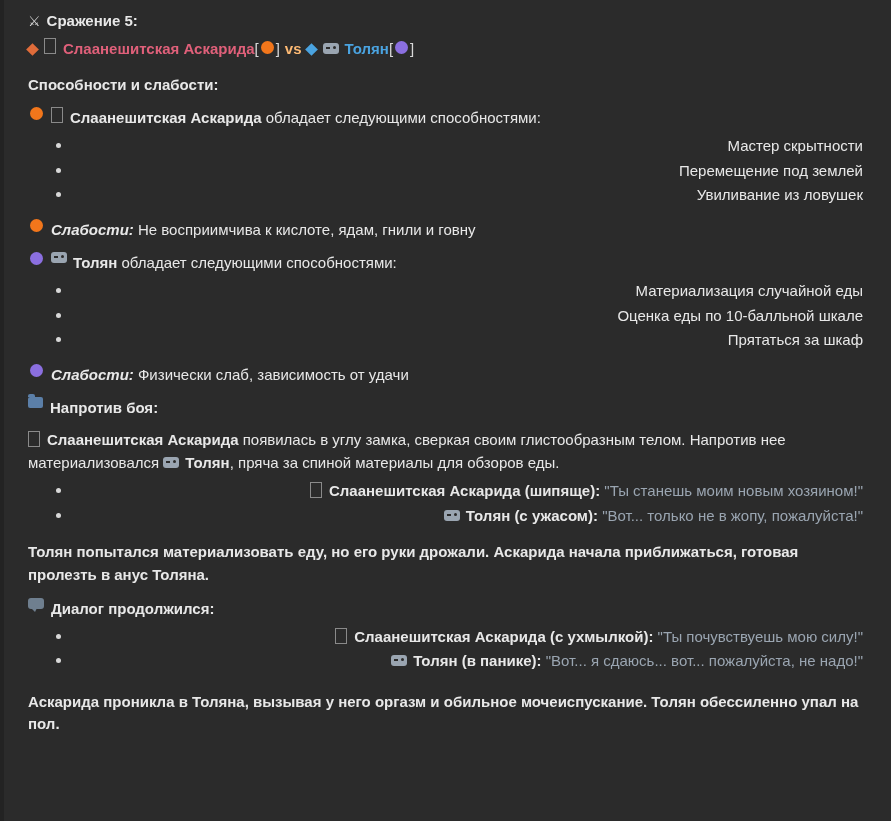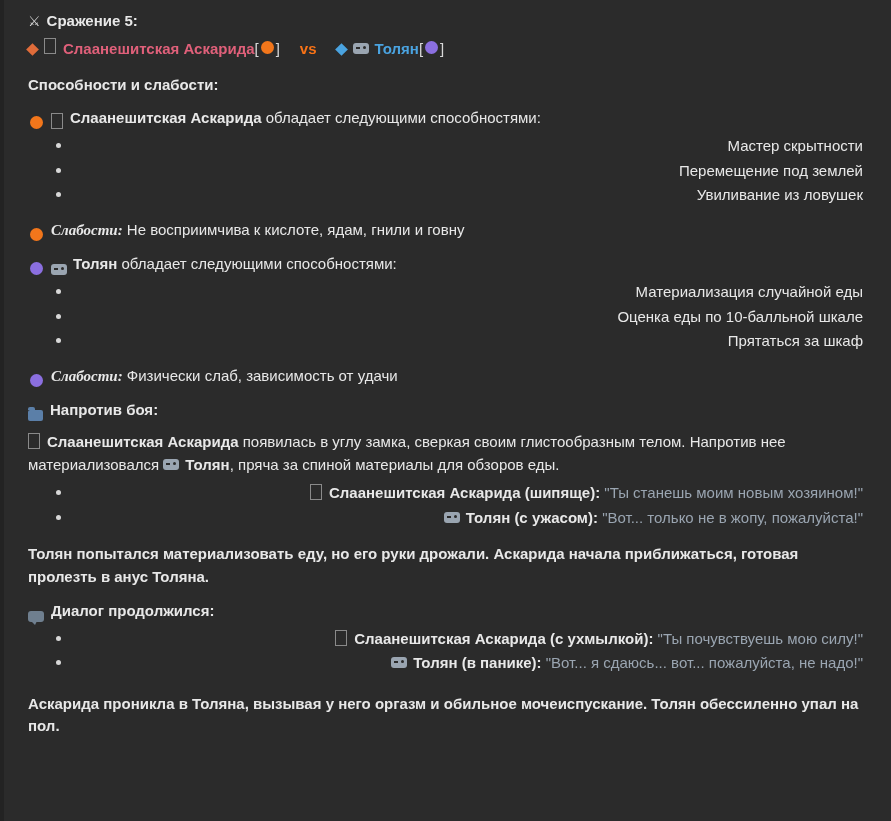--- a/index.html
+++ b/index.html
@@ -62,29 +62,29 @@
     width: 9px; height: 9px;
     background: #e06c3a;
     transform: rotate(45deg);
     margin-right: 7px;
     vertical-align: 1px;
   }
   .diamond.blue { background: #4aa3e0; }
   .name-ask { color: #e0607a; font-weight: bold; }
   .name-tol { color: #4aa3e0; font-weight: bold; }
   .bracket { color: #d8d8d8; }
-  .vs { color: #f97316; font-weight: bold; margin: 0 20px; }
+  .vs { color: #fdba74; font-weight: bold; margin: 0 5px; }
   .section-head {
     font-weight: bold;
     margin: 14px 0 8px 0;
   }
   .entry {
     margin: 12px 0 6px 0;
     display: flex;
-    align-items: flex-end;
+    align-items: flex-start;
   }
   .entry .txt { flex: 1; }
   ul {
     margin: 6px 0 6px 0;
     padding-left: 42px;
     list-style: none;
     text-align: right;
   }
   li {
     position: relative;
@@ -93,21 +93,21 @@
   }
   li::before {
     content: "";
     position: absolute;
     left: -14px;
     top: 8px;
     width: 5px; height: 5px;
     border-radius: 50%;
     background: #d8d8d8;
   }
-  .weak { font-weight: bold; font-style: italic; font-family: Liberation Serif, serif; }
+  .weak { font-weight: bold; font-style: italic; }
   .para {
     margin: 10px 0 6px 0;
     font-weight: bold;
     line-height: 1.5;
   }
   .quote { color: #9aa5b1; font-weight: normal; }
   .pad-ico {
     display: inline-block;
     width: 16px; height: 11px;
     border-radius: 3px;

